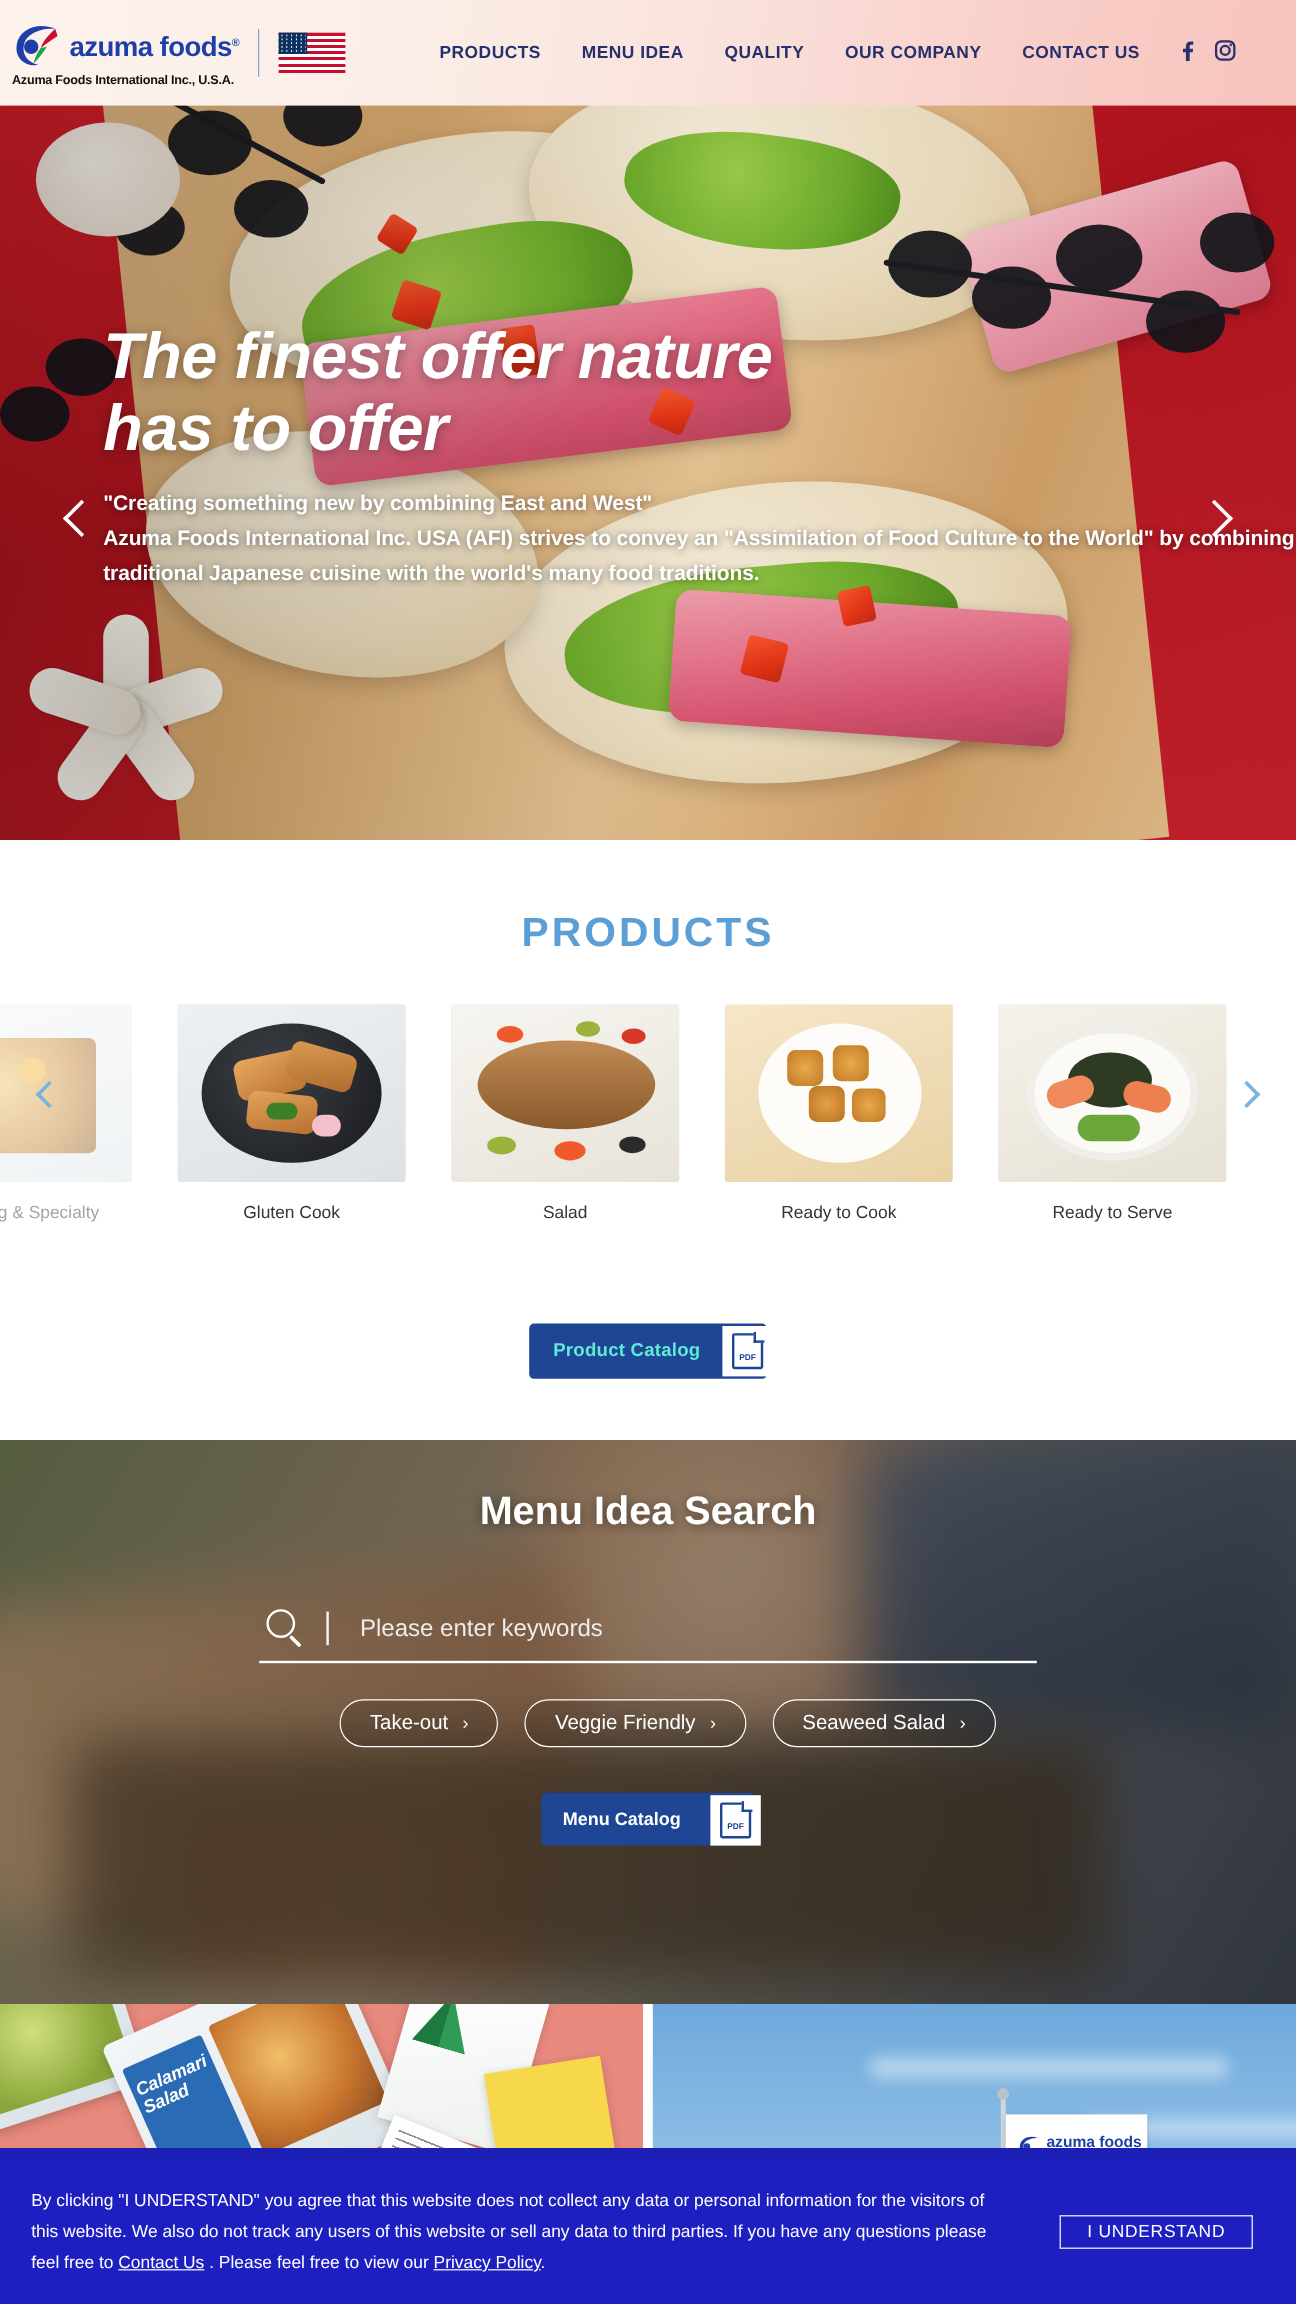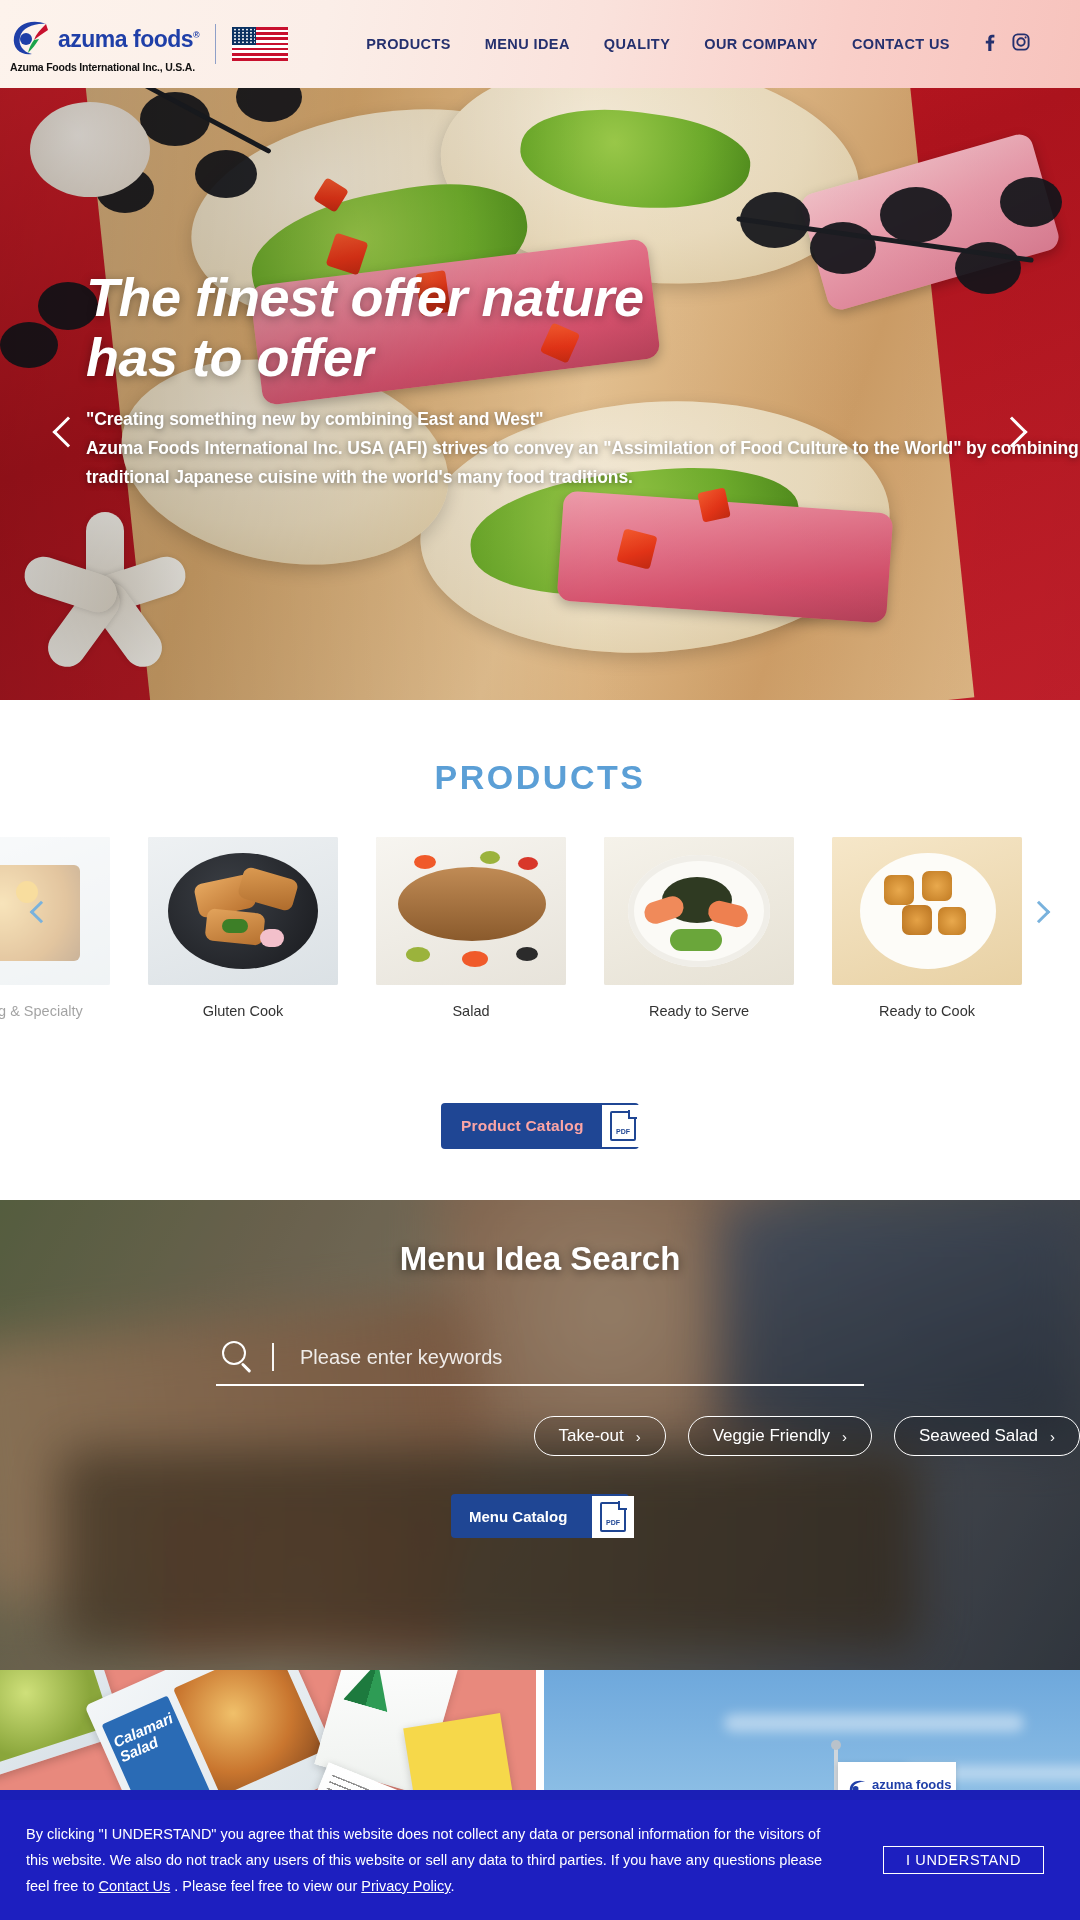--- a/index.html
+++ b/index.html
@@ -130,21 +130,21 @@
   .car-arrow.right { right: 24px; }
   .chev-b { width: 16px; height: 16px; border-top: 3px solid #79b2dd; border-right: 3px solid #79b2dd; }
   .chev-b.l { transform: rotate(-135deg); }
   .chev-b.r { transform: rotate(45deg); }
 
   .cat-btn {
     margin: 0 auto; margin-top: 66px; width: 198px; height: 46px;
     background: #1f4694; border-radius: 4px; display:flex; align-items:center;
     justify-content:flex-start; padding-left: 20px; position:relative; cursor:pointer;
   }
-  .cat-btn span { color:#fca5a5; font-size: 15.5px; font-weight: bold; letter-spacing: .2px; }
+  .cat-btn span { color:#5eead4; font-size: 15.5px; font-weight: bold; letter-spacing: .2px; }
   .pdf-ic { position:absolute; right: -5px; top: 2px; width: 42px; height: 42px; background:#fff;
     display:flex; align-items:center; justify-content:center; }
   .pdf-glyph { width: 26px; height: 30px; position:relative; }
   .pdf-glyph .body { position:absolute; inset:0; border:2.2px solid #1f4694; border-radius:2px; }
   .pdf-glyph .fold { position:absolute; right:-1px; top:-1px; width:9px; height:9px;
      background:#fff; border-left:2.2px solid #1f4694; border-bottom:2.2px solid #1f4694; transform: rotate(0deg);}
   .pdf-glyph .txt { position:absolute; left:2px; right:2px; bottom:6px; font-size:7px; font-weight:bold;
      color:#1f4694; text-align:center; }
 
   
@@ -171,21 +171,21 @@
   .mag { width: 34px; height: 34px; position:relative; margin-left: 4px; }
   .mag .ring { position:absolute; left:2px; top:1px; width:24px; height:24px; border:2.6px solid #fff;
       border-radius:50%; }
   .mag .handle { position:absolute; left:22px; top:22px; width:12px; height:2.6px; background:#fff;
       transform: rotate(45deg); transform-origin: left center; border-radius:2px; }
   .sep { width: 2px; height: 28px; background: #fff; margin: 0 26px 0 18px; opacity:.95; }
   .sinput { flex:1; background: transparent; border: none; outline: none;
     color: #fff; font-size: 20px; font-family: "Liberation Sans", sans-serif; }
   .sinput::placeholder { color: rgba(255,255,255,.88); }
 
-  .pills { position:relative; display:flex; justify-content:flex-end; gap: 22px; margin-top: 30px; padding-left: 33px; }
+  .pills { position:relative; display:flex; justify-content:center; gap: 22px; margin-top: 30px; padding-left: 33px; }
   .pill { height: 40px; padding: 0 24px; border: 1.8px solid #fff; border-radius: 22px;
     display:flex; align-items:center; gap: 12px; color:#fff; font-size: 17px; cursor:pointer;
     background: rgba(0,0,0,.12); }
   .pill .ar { font-size: 15px; }
 
   .menu-cat { position:relative; margin: 38px auto 0; width: 178px; height: 44px;
     background:#1f4694; border-radius: 4px; display:flex; align-items:center; padding-left:18px; cursor:pointer;}
   .menu-cat span { color:#fff; font-size: 15px; font-weight:bold; }
 
   
@@ -396,40 +396,40 @@
             <div style="position:absolute;left:142px;top:20px;width:20px;height:13px;border-radius:50%;background:#d8372a"></div>
             <div style="position:absolute;left:30px;top:110px;width:24px;height:15px;border-radius:50%;background:#9bb33c"></div>
             <div style="position:absolute;left:86px;top:114px;width:26px;height:16px;border-radius:50%;background:#f05a2a"></div>
             <div style="position:absolute;left:140px;top:110px;width:22px;height:14px;border-radius:50%;background:#2b2b2b"></div>
           </div>
           <div class="lbl">Salad</div>
         </div>
 
         <div class="card">
           <div class="thumb">
+            <div style="position:absolute;inset:0;background:linear-gradient(160deg,#f6e7c9,#e8d1a4)"></div>
+            <div style="position:absolute;left:28px;top:16px;width:136px;height:116px;border-radius:50%;background:#fdfcf8"></div>
+            <div style="position:absolute;left:52px;top:38px;width:30px;height:30px;border-radius:7px;background:radial-gradient(circle,#e9a94d,#c07a22)"></div>
+            <div style="position:absolute;left:90px;top:34px;width:30px;height:30px;border-radius:7px;background:radial-gradient(circle,#e9a94d,#c07a22)"></div>
+            <div style="position:absolute;left:70px;top:68px;width:30px;height:30px;border-radius:7px;background:radial-gradient(circle,#e5a246,#b7711f)"></div>
+            <div style="position:absolute;left:106px;top:70px;width:28px;height:28px;border-radius:7px;background:radial-gradient(circle,#e9a94d,#c07a22)"></div>
+          </div>
+          <div class="lbl">Ready to Cook</div>
+        </div>
+
+        <div class="card">
+          <div class="thumb">
             <div style="position:absolute;inset:0;background:linear-gradient(160deg,#f5f2ea,#e6e1d4)"></div>
             <div style="position:absolute;left:24px;top:18px;width:142px;height:112px;border-radius:50%;background:#fbfaf6;box-shadow:inset 0 0 0 6px #f0eee8"></div>
             <div style="position:absolute;left:58px;top:40px;width:70px;height:46px;border-radius:50%;background:#2f3a22"></div>
             <div style="position:absolute;left:40px;top:62px;width:40px;height:22px;border-radius:11px;background:#f08a5a;transform:rotate(-18deg)"></div>
             <div style="position:absolute;left:104px;top:66px;width:40px;height:22px;border-radius:11px;background:#ee8050;transform:rotate(14deg)"></div>
             <div style="position:absolute;left:66px;top:92px;width:52px;height:22px;border-radius:11px;background:#6aa63a"></div>
           </div>
           <div class="lbl">Ready to Serve</div>
-        </div>
-
-        <div class="card">
-          <div class="thumb">
-            <div style="position:absolute;inset:0;background:linear-gradient(160deg,#f6e7c9,#e8d1a4)"></div>
-            <div style="position:absolute;left:28px;top:16px;width:136px;height:116px;border-radius:50%;background:#fdfcf8"></div>
-            <div style="position:absolute;left:52px;top:38px;width:30px;height:30px;border-radius:7px;background:radial-gradient(circle,#e9a94d,#c07a22)"></div>
-            <div style="position:absolute;left:90px;top:34px;width:30px;height:30px;border-radius:7px;background:radial-gradient(circle,#e9a94d,#c07a22)"></div>
-            <div style="position:absolute;left:70px;top:68px;width:30px;height:30px;border-radius:7px;background:radial-gradient(circle,#e5a246,#b7711f)"></div>
-            <div style="position:absolute;left:106px;top:70px;width:28px;height:28px;border-radius:7px;background:radial-gradient(circle,#e9a94d,#c07a22)"></div>
-          </div>
-          <div class="lbl">Ready to Cook</div>
         </div>
       </div>
 
       <div class="car-arrow left">
         <div class="chev-b l"></div>
       </div>
       <div class="car-arrow right">
         <div class="chev-b r"></div>
       </div>
     </div>

